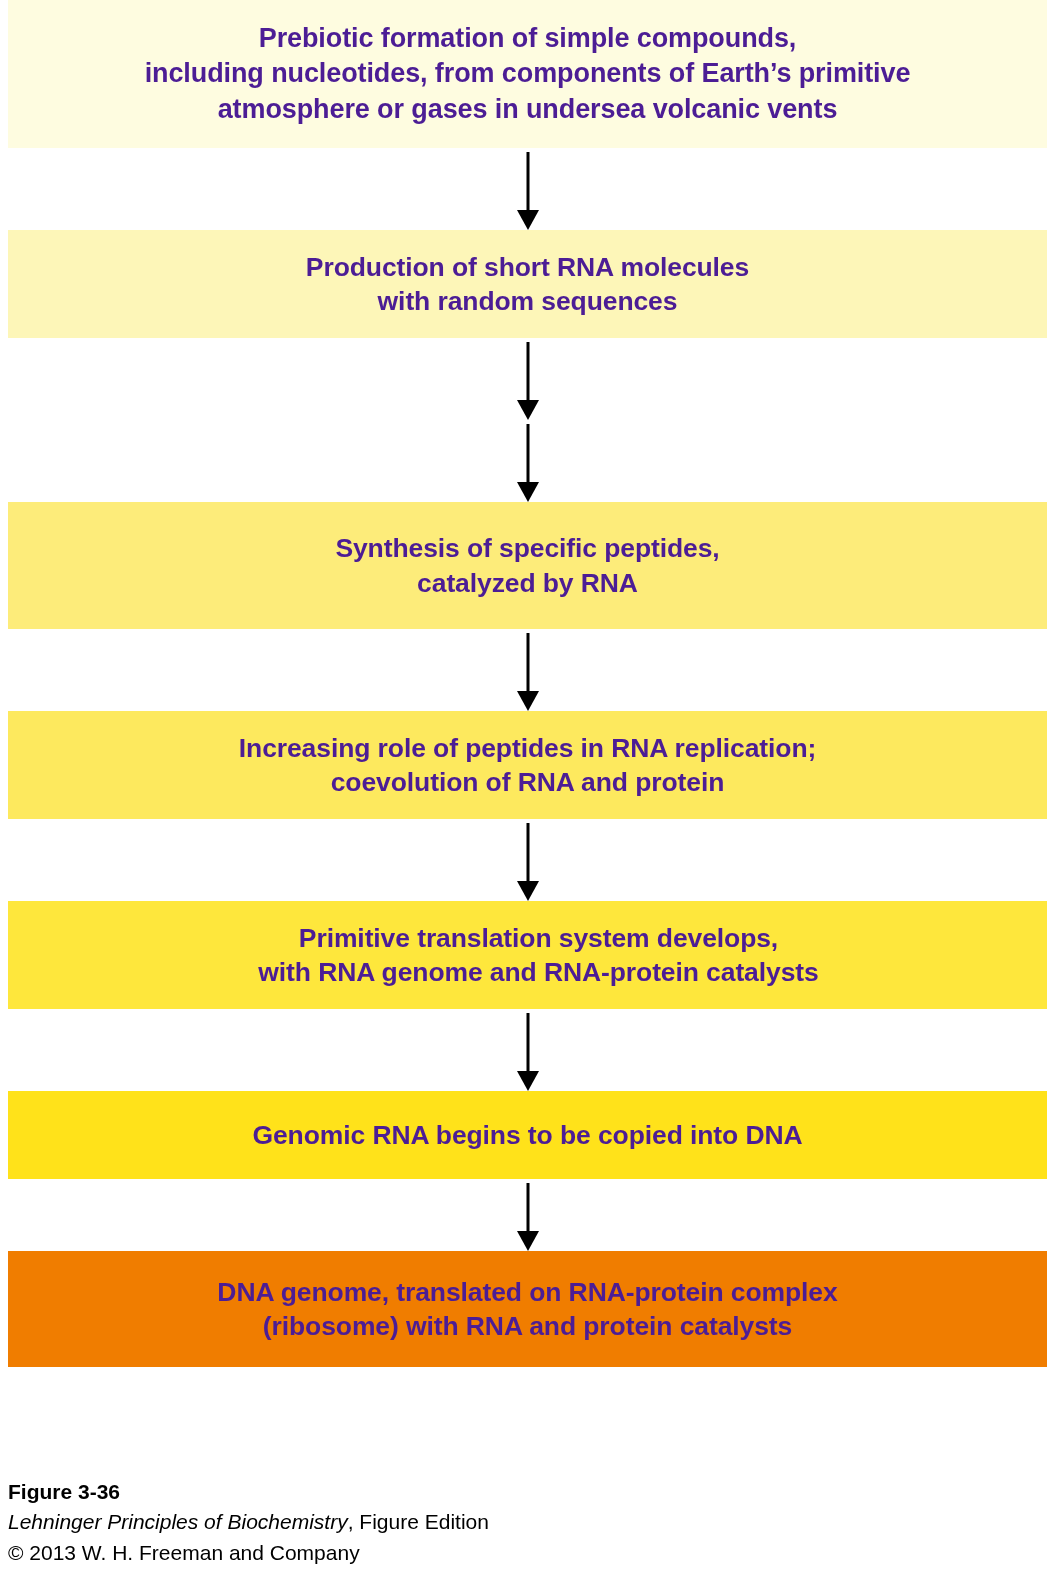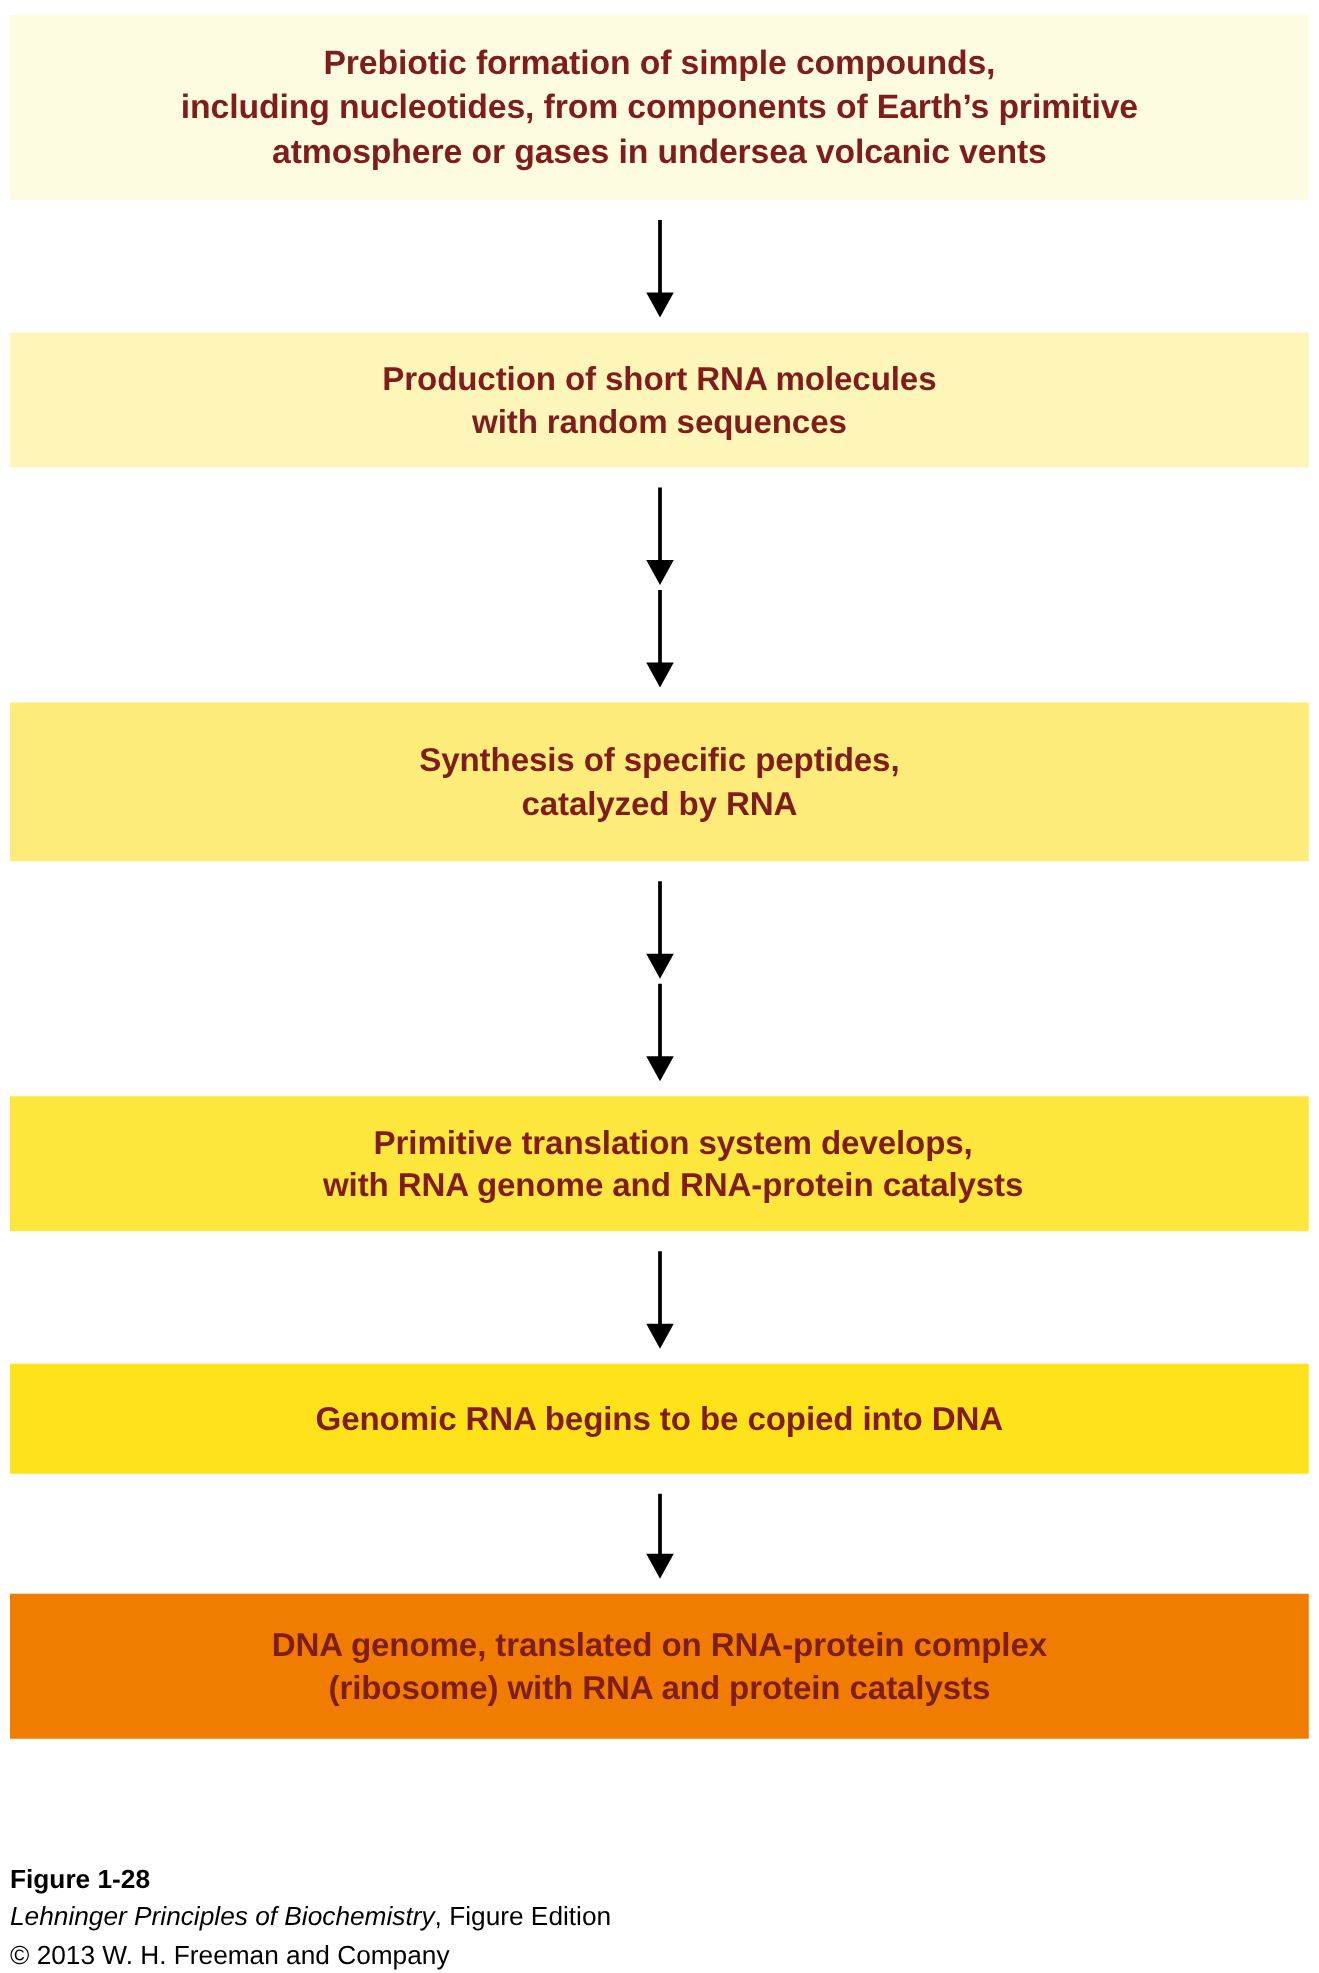--- a/index.html
+++ b/index.html
@@ -19,26 +19,26 @@
     height: 1578px;
     box-sizing: border-box;
   }
   .flow {
     position: relative;
     width: 1055px;
   }
   .step {
     box-sizing: border-box;
     width: 1039px;
-    margin: 12px auto;
+    margin: 0 auto;
     display: flex;
     align-items: center;
     justify-content: center;
     text-align: center;
-    color: #7f1d1d;
+    color: #4c1d95;
     font-weight: bold;
     font-size: 26.5px;
     line-height: 1.30;
     letter-spacing: -0.1px;
     padding: 10px 14px;
   }
   .step span {
     display: block;
     width: 100%;
     white-space: pre-line;
@@ -148,20 +148,24 @@
 catalyzed by RNA</span>
     </div>
 
     <div class="arrow-wrap">
       <div class="arrow">
         <div class="shaft"></div>
         <div class="head"></div>
       </div>
     </div>
 
+    <div class="step step-4" style="background: rgb(253, 233, 94);">
+      <span>Increasing role of peptides in RNA replication;
+coevolution of RNA and protein</span>
+    </div>
 
     <div class="arrow-wrap">
       <div class="arrow">
         <div class="shaft"></div>
         <div class="head"></div>
       </div>
     </div>
 
     <div class="step step-5" style="background: rgb(254, 231, 60); padding-left: 36px;">
       <span>Primitive translation system develops,
@@ -187,18 +191,18 @@
     </div>
 
     <div class="step step-7" style="background: rgb(240, 125, 0);">
       <span>DNA genome, translated on RNA-protein complex
 (ribosome) with RNA and protein catalysts</span>
     </div>
 
   </div>
 
   <div class="caption">
-    <div class="line fig">Figure 1-28</div>
+    <div class="line fig">Figure 3-36</div>
     <div class="line book"><em>Lehninger Principles of Biochemistry</em><span>, Figure Edition</span></div>
     <div class="line">© 2013 W. H. Freeman and Company</div>
   </div>
 
 </div>
 
 </body></html>

